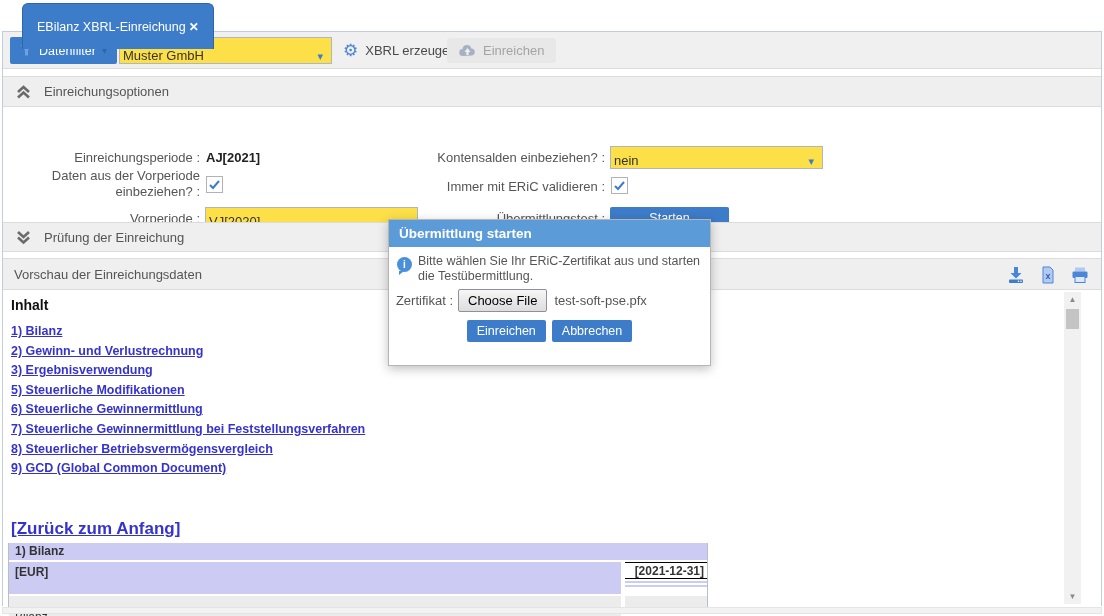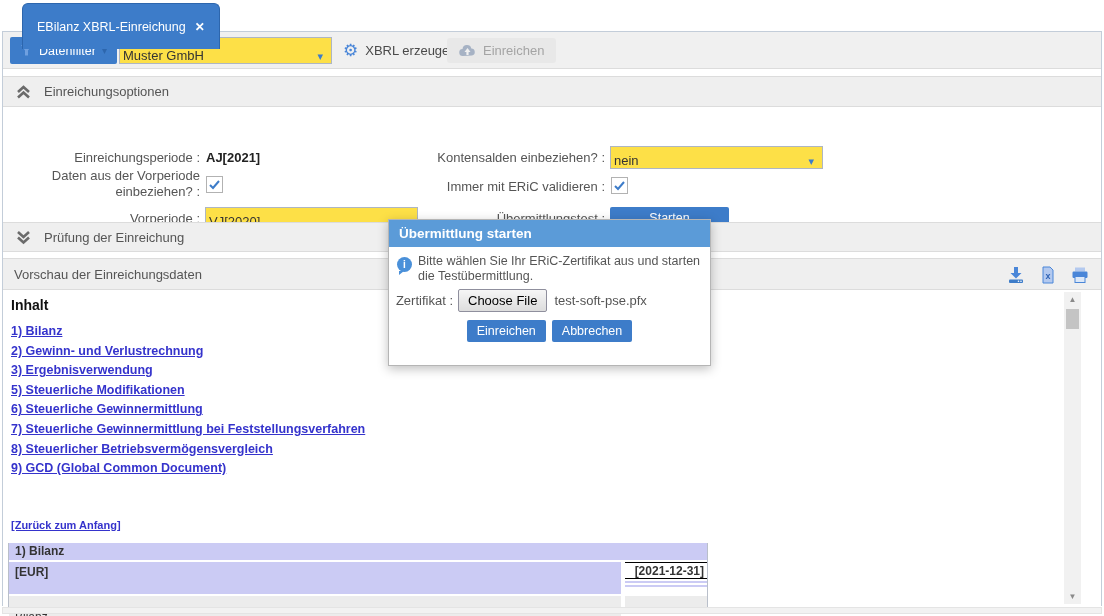--- a/index.html
+++ b/index.html
@@ -1,20 +1,20 @@
 <!DOCTYPE html>
 <html><head>
 <meta charset="utf-8">
 <style>
   * { margin:0; padding:0; box-sizing:border-box; }
   body { background:#fff; font-family:"Liberation Sans", sans-serif; }
   .page { position:relative; width:1104px; height:616px; background:#fff; overflow:hidden; font-size:13px; color:#333; }
 
   
-  .tab { position:absolute; left:22px; top:3px; height:46px; padding:0 14px; background:#3d7cc9; border:1px solid #2d66ad; border-bottom:none; border-radius:6px 6px 0 0; display:flex; align-items:center; gap:9px; z-index:2; }
+  .tab { position:absolute; left:22px; top:3px; height:46px; padding:0 14px; background:#3d7cc9; border:1px solid #2d66ad; border-bottom:none; border-radius:6px 6px 0 0; display:flex; align-items:center; gap:3px; z-index:2; }
   .tab-label { color:#fff; font-size:12.5px; }
   .tab-close { color:#fff; font-size:12px; font-weight:bold; cursor:pointer; }
 
   
   .frame { position:absolute; left:2px; top:31px; width:1100px; height:575px; border:1px solid #c3cdd9; background:#fff; }
   .bottom-strip { position:absolute; left:2px; top:607px; width:1100px; height:7px; background:#f2f2f2; border:1px solid #e4e4e4; }
 
   
   .toolbar { position:absolute; left:0; top:0; width:100%; height:37px; background:#f0f0f0; border-bottom:1px solid #dcdcdc; }
   .btn-datenfilter { position:absolute; left:7px; top:5px; width:107px; height:27px; background:#3d7cc9; border:none; border-radius:2px; color:#fff; font-size:12.5px; display:flex; align-items:center; justify-content:center; gap:6px; cursor:pointer; font-family:inherit; }
@@ -41,21 +41,21 @@
   .fval-bold { position:absolute; font-weight:bold; color:#222; }
   .chk { position:absolute; width:17px; height:17px; border:1px solid #b2b2b2; background:#fff; display:flex; align-items:center; justify-content:center; cursor:pointer; }
   .form-select { position:absolute; height:23px; width:213px; font-size:13px; }
   .btn-starten { position:absolute; width:119px; height:22px; background:#3d7cc9; color:#fff; border:none; border-radius:2px; font-size:12.5px; font-family:inherit; cursor:pointer; }
 
   
   .content { position:absolute; left:0; top:258px; width:100%; height:316px; background:#fff; }
   .inhalt { position:absolute; left:8px; top:7px; font-size:14px; font-weight:bold; color:#111; }
   .links { position:absolute; left:8px; top:32px; }
   .links a { display:block; line-height:19.6px; font-size:12.5px; font-weight:bold; color:#3533cc; text-decoration:underline; cursor:pointer; }
-  .back-link { position:absolute; left:8px; top:229px; font-size:11px; font-weight:bold; color:#3533cc; text-decoration:underline; cursor:pointer; }
+  .back-link { position:absolute; left:8px; top:229px; font-size:17px; font-weight:bold; color:#3533cc; text-decoration:underline; cursor:pointer; }
 
   .preview-table { position:absolute; left:5px; top:253px; width:700px; border-left:1px solid #b9bfca; border-right:1px solid #b9bfca; font-size:12px; }
   .t-sect { height:17px; background:#cbcbf4; font-weight:bold; padding:1px 6px; margin-bottom:2px; }
   .t-hdr-row { display:flex; height:32px; margin-bottom:2px; }
   .t-hdr-left { flex:1; background:#cbcbf4; font-weight:bold; padding:3px 6px; }
   .t-hdr-right { width:82px; margin-left:4px; }
   .t-date { height:17px; border-top:1px solid #000; border-bottom:1px solid #000; font-weight:bold; text-align:right; padding:1px 3px; background:#fff; }
   .t-dbl { height:2px; background:#cbcbf4; margin-top:2px; }
   .t-body-row { display:flex; height:17px; }
   .t-body-left { flex:1; background:#ececec; padding:14px 6px; }

